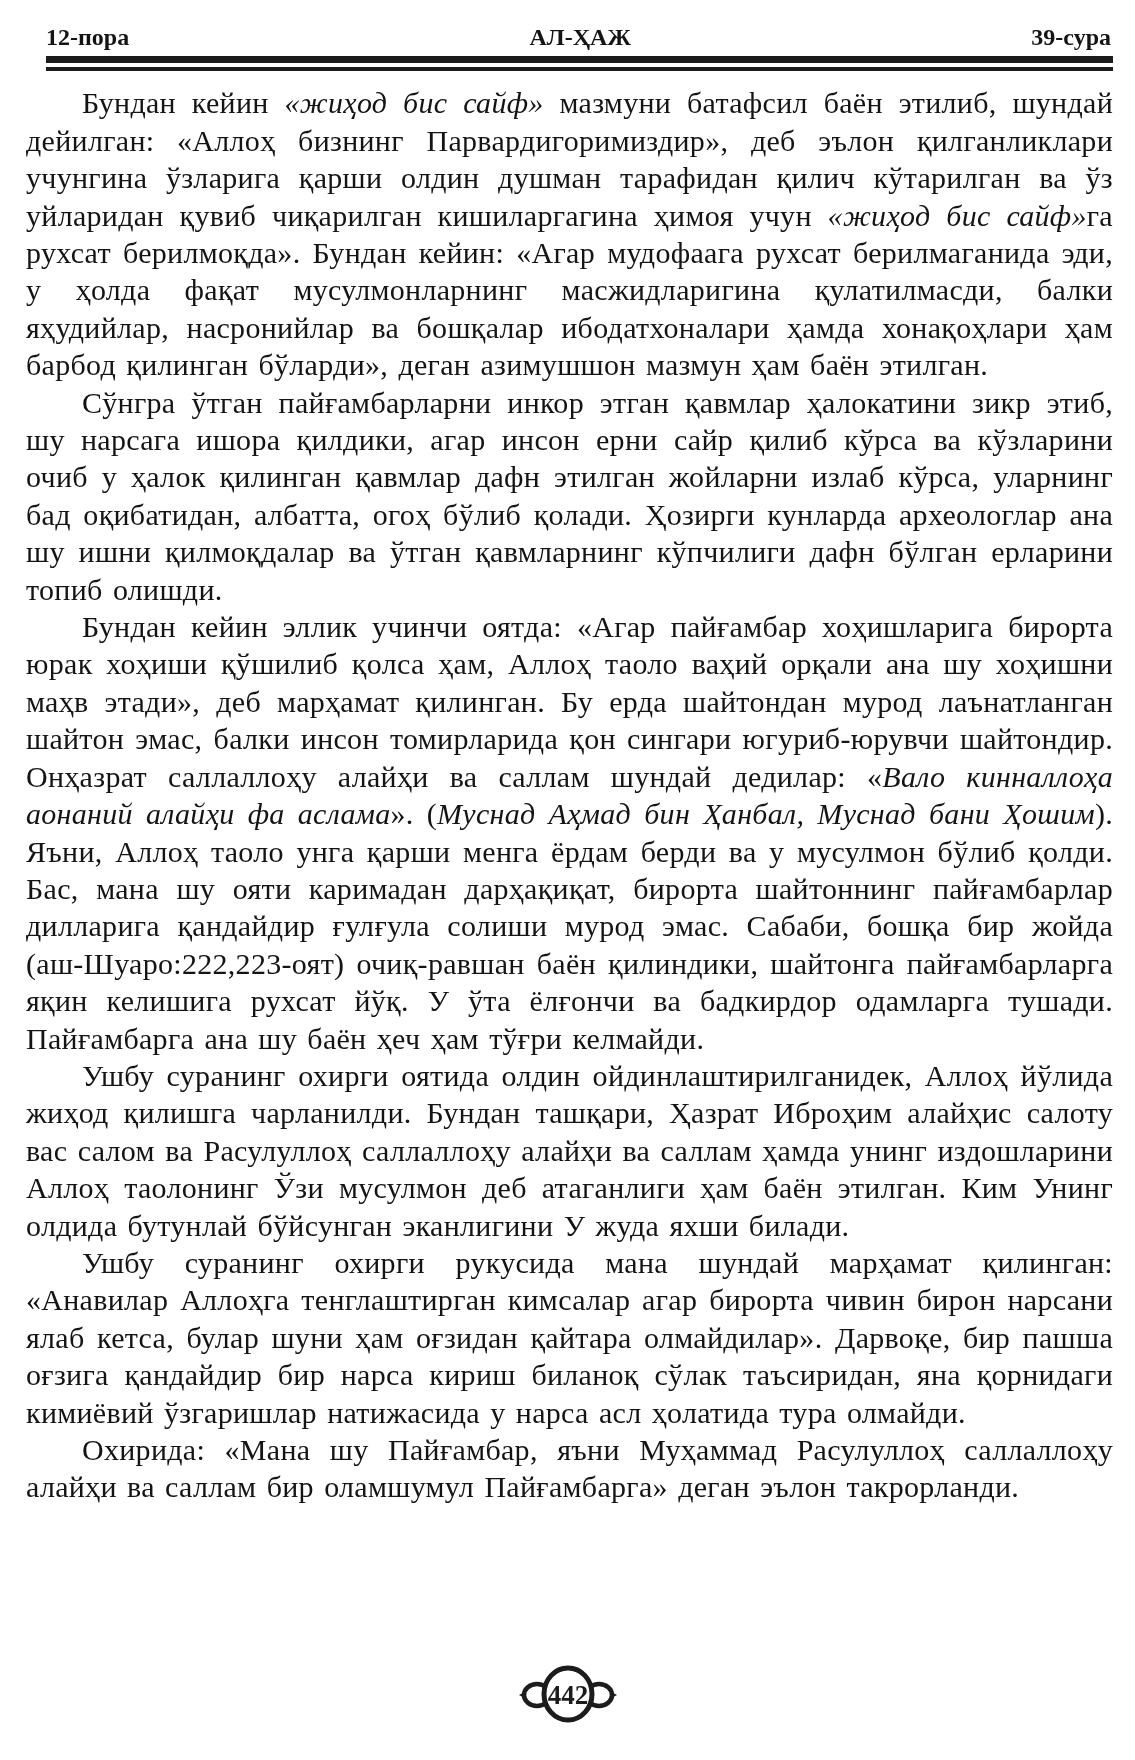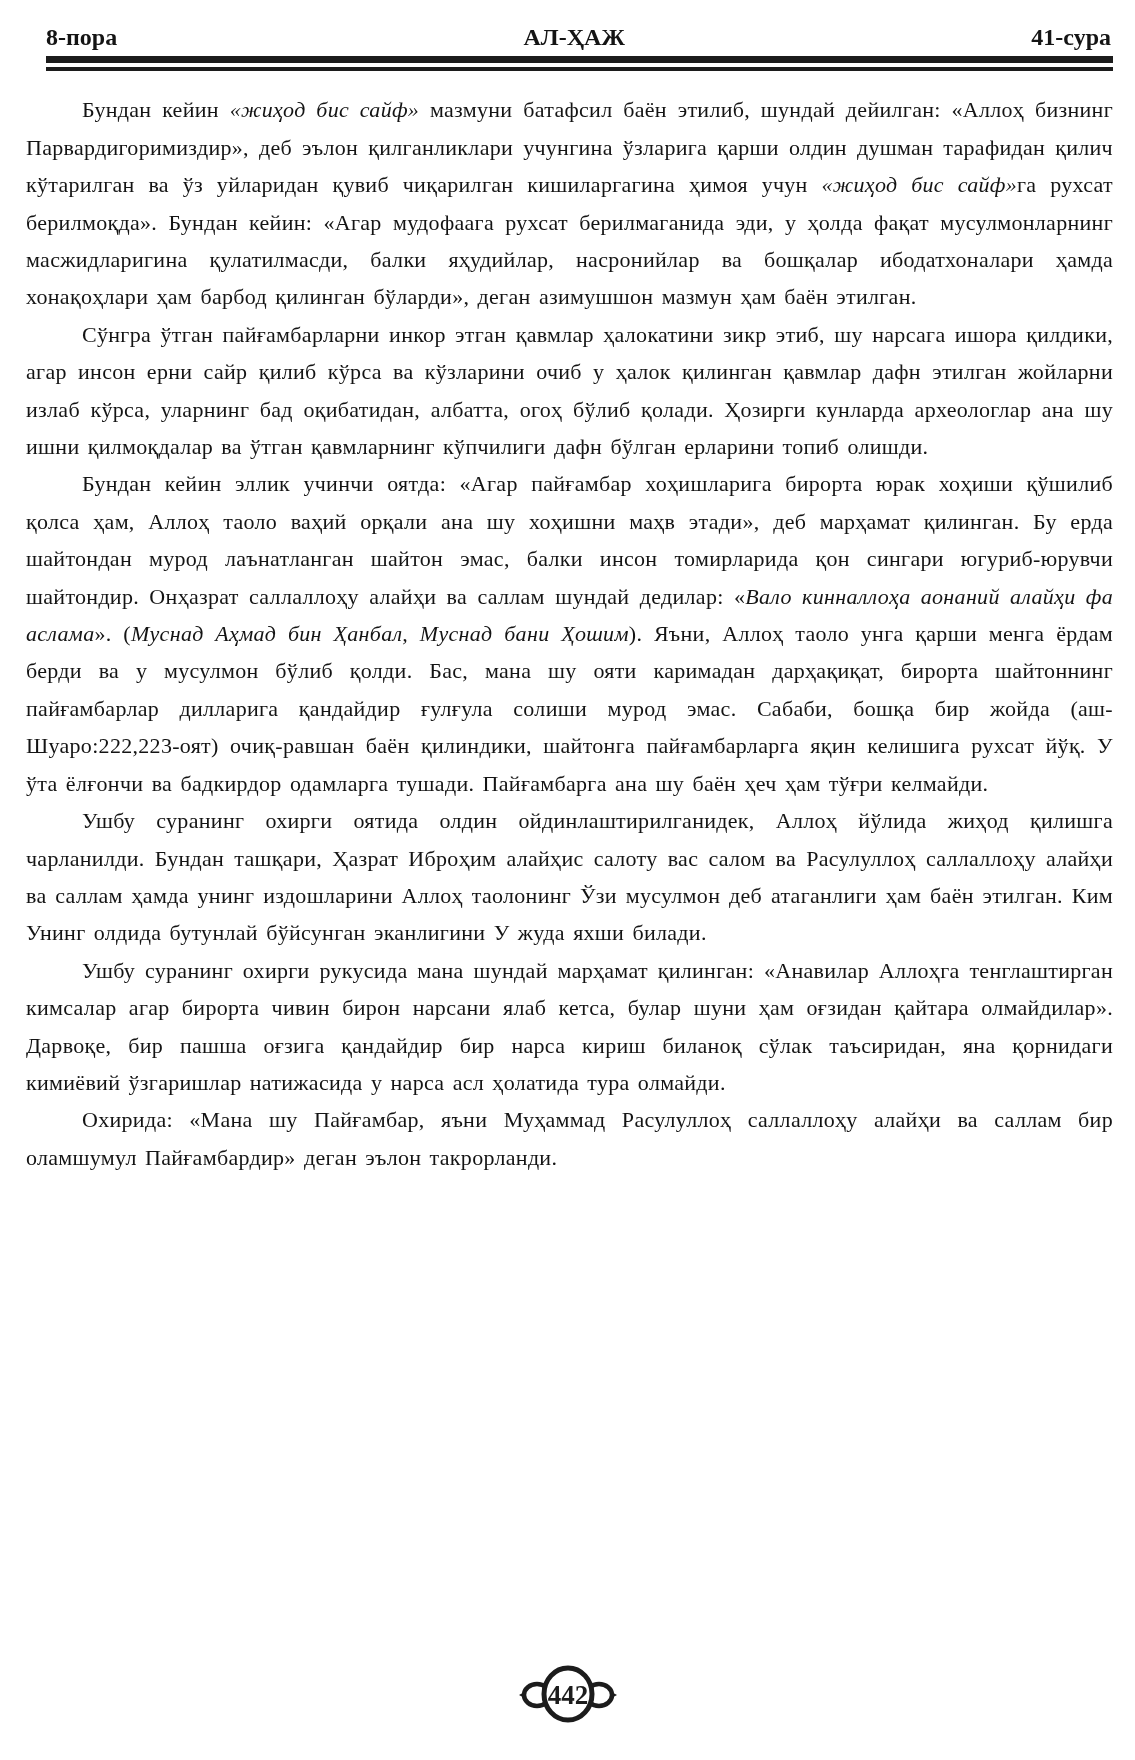--- a/index.html
+++ b/index.html
@@ -23,22 +23,22 @@
     font-size: 24px;
     line-height: 1.1;
     padding-left: 20px;
     padding-right: 2px;
   }
   .header-rule { margin-left: 20px; margin-top: 6px; }
   .header-rule .bar-thick { height: 7px; background: #1c1c1c; }
   .header-rule .bar-gap   { height: 4px; background: transparent; }
   .header-rule .bar-thin  { height: 4px; background: #1c1c1c; }
   .text-body {
-    margin-top: 20px;
-    font-size: 22px;
+    margin-top: 13px;
+    font-size: 30px;
     line-height: 37.4px;
     text-align: justify;
     letter-spacing: 0.3px;
     word-spacing: 2.5px;
   }
   .para { margin: 0; text-indent: 56px; }
   .para .italic { font-style: italic; }
   .ornament-wrap {
     position: absolute;
     top: 1664px;
@@ -51,38 +51,38 @@
     font-weight: bold;
     font-size: 27px;
   }
 </style>
 </head>
 <body>
 
 <div class="page">
 
   <div class="header-row">
-    <span>8-пора</span>
+    <span>12-пора</span>
     <span>АЛ-ҲАЖ</span>
-    <span>41-сура</span>
+    <span>39-сура</span>
   </div>
 
   <div class="header-rule">
     <div class="bar-thick"></div>
     <div class="bar-gap"></div>
     <div class="bar-thin"></div>
   </div>
 
   <div class="text-body">
       <p class="para"><span>Бундан кейин </span><span class="italic">«жиҳод бис сайф»</span><span> мазмуни батафсил баён этилиб, шундай дейилган: «Аллоҳ бизнинг Парвардигоримиздир», деб эълон қилганликлари учунгина ўзларига қарши олдин душман тарафидан қилич кўтарилган ва ўз уйларидан қувиб чиқарилган кишиларгагина ҳимоя учун </span><span class="italic">«жиҳод бис сайф»</span><span>га рухсат берилмоқда». Бундан кейин: «Агар мудофаага рухсат берилмаганида эди, у ҳолда фақат мусулмонларнинг масжидларигина қулатилмасди, балки яҳудийлар, насронийлар ва бошқалар ибодатхоналари ҳамда хонақоҳлари ҳам барбод қилинган бўларди», деган азимушшон мазмун ҳам баён этилган.</span></p>
       <p class="para"><span>Сўнгра ўтган пайғамбарларни инкор этган қавмлар ҳалокатини зикр этиб, шу нарсага ишора қилдики, агар инсон ерни сайр қилиб кўрса ва кўзларини очиб у ҳалок қилинган қавмлар дафн этилган жойларни излаб кўрса,  уларнинг бад оқибатидан, албатта, огоҳ бўлиб қолади. Ҳозирги кунларда археологлар ана шу ишни қилмоқдалар ва ўтган қавмларнинг кўпчилиги дафн бўлган ерларини топиб олишди.</span></p>
       <p class="para"><span>Бундан кейин эллик учинчи оятда: «Агар пайғамбар хоҳишларига бирорта юрак хоҳиши қўшилиб қолса ҳам, Аллоҳ таоло ваҳий орқали ана шу хоҳишни маҳв этади», деб марҳамат қилинган. Бу ерда шайтондан мурод лаънатланган шайтон эмас, балки инсон томирларида қон сингари югуриб-юрувчи шайтондир. Онҳазрат саллаллоҳу алайҳи ва саллам шундай дедилар: «</span><span class="italic">Вало кинналлоҳа аонаний алайҳи фа аслама</span><span>». (</span><span class="italic">Муснад Аҳмад бин Ҳанбал, Муснад бани Ҳошим</span><span>). Яъни, Аллоҳ таоло унга қарши менга ёрдам берди ва у мусулмон бўлиб қолди. Бас, мана шу ояти каримадан дарҳақиқат, бирорта шайтоннинг пайғамбарлар дилларига қандайдир ғулғула солиши мурод эмас. Сабаби, бошқа бир жойда (аш-Шуаро:222,223-оят) очиқ-равшан баён қилиндики, шайтонга пайғамбарларга яқин келишига рухсат йўқ. У ўта ёлғончи ва бадкирдор одамларга тушади. Пайғамбарга ана шу баён ҳеч ҳам тўғри келмайди.</span></p>
       <p class="para"><span>Ушбу суранинг охирги оятида олдин ойдинлаштирилганидек, Аллоҳ йўлида жиҳод қилишга чарланилди. Бундан ташқари, Ҳазрат Иброҳим алайҳис салоту вас салом ва Расулуллоҳ саллаллоҳу алайҳи ва саллам ҳамда унинг издошларини Аллоҳ таолонинг Ўзи мусулмон деб атаганлиги ҳам баён этилган. Ким Унинг олдида бутунлай бўйсунган эканлигини У жуда яхши билади.</span></p>
       <p class="para"><span>Ушбу суранинг охирги рукусида мана шундай марҳамат қилинган: «Анавилар Аллоҳга тенглаштирган кимсалар агар бирорта чивин бирон нарсани ялаб кетса, булар шуни ҳам оғзидан қайтара олмайдилар». Дарвоқе, бир пашша оғзига қандайдир бир нарса кириш биланоқ сўлак таъсиридан, яна қорнидаги кимиёвий ўзгаришлар натижасида у нарса асл ҳолатида тура олмайди.</span></p>
-      <p class="para"><span>Охирида: «Мана шу Пайғамбар, яъни Муҳаммад Расулуллоҳ саллаллоҳу алайҳи ва саллам бир оламшумул Пайғамбардир» деган эълон такрорланди.</span></p>
+      <p class="para"><span>Охирида: «Мана шу Пайғамбар, яъни Муҳаммад Расулуллоҳ саллаллоҳу алайҳи ва саллам бир оламшумул Пайғамбарга» деган эълон такрорланди.</span></p>
     </div>
 
   <div class="ornament-wrap">
     <svg width="100" height="62" viewBox="0 0 100 62" xmlns="http://www.w3.org/2000/svg">
       <polygon points="1,31 12,25 12,37" fill="#1c1c1c"></polygon>
       <polygon points="99,31 88,25 88,37" fill="#1c1c1c"></polygon>
       <ellipse cx="19" cy="31" rx="13" ry="11" fill="#ffffff" stroke="#1c1c1c" stroke-width="4.5"></ellipse>
       <ellipse cx="81" cy="31" rx="13" ry="11" fill="#ffffff" stroke="#1c1c1c" stroke-width="4.5"></ellipse>
       <ellipse cx="50" cy="30" rx="24" ry="26" fill="#ffffff" stroke="#1c1c1c" stroke-width="5"></ellipse>
       <text class="ornament-number" x="50" y="40" text-anchor="middle" fill="#1c1c1c">442</text>

